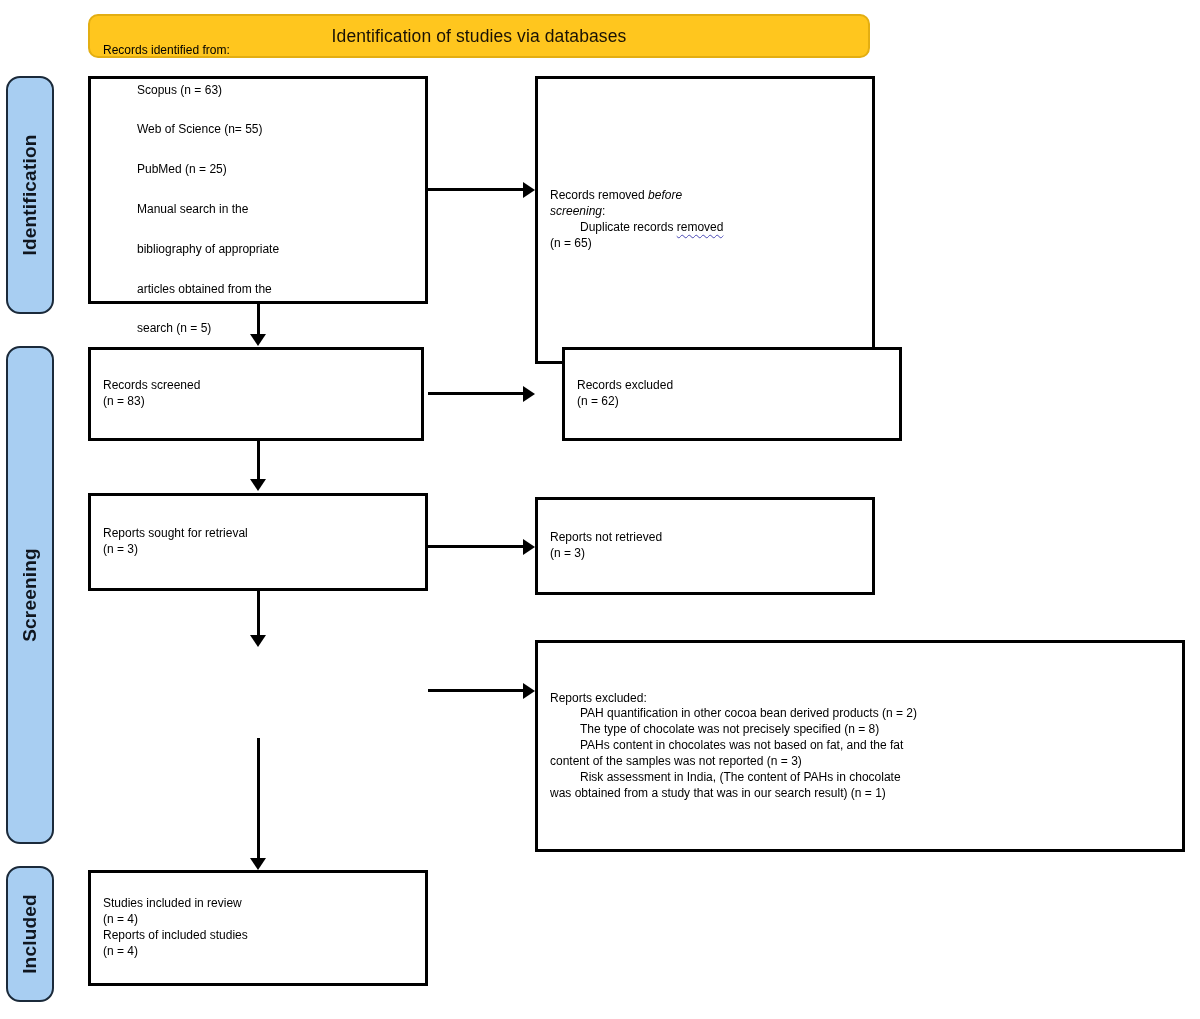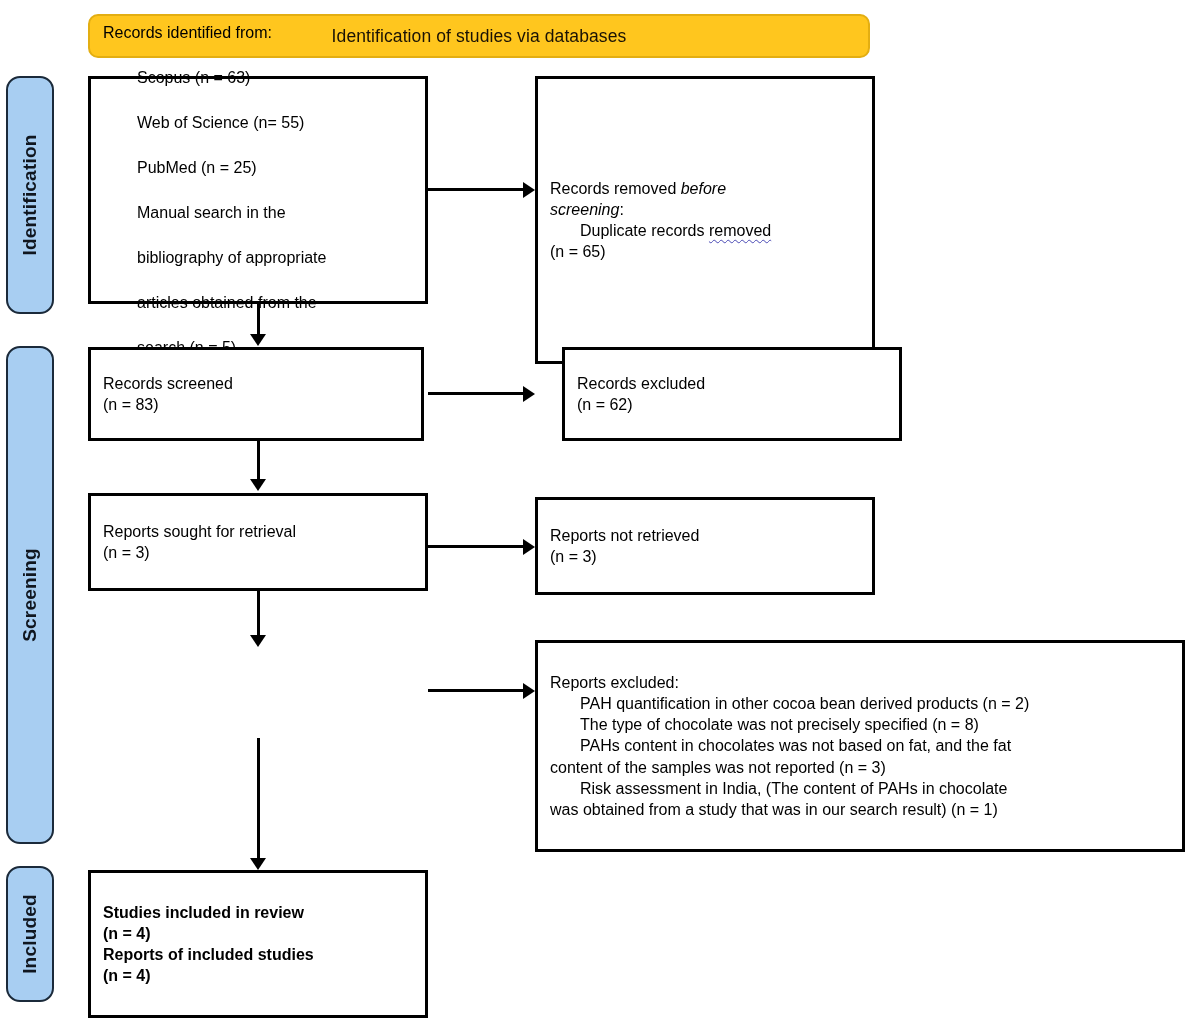--- a/index.html
+++ b/index.html
@@ -61,21 +61,21 @@
   .fbox {
     position: absolute;
     background: #ffffff;
     border: 3px solid #000000;
     display: flex;
     flex-direction: column;
     justify-content: center;
   }
   .fbox .fbox-body {
     padding: 0 10px 0 12px;
-    font-size: 16px;
+    font-size: 12px;
     line-height: 1.32;
   }
   .fbox .line { white-space: pre-wrap; }
   .fbox .indent { padding-left: 34px; margin-top: 24px; }
   .fbox .indent-small { padding-left: 30px; }
   .italic { font-style: italic; }
 
   
   .spellcheck {
     text-decoration: underline wavy #4a4ab4;
@@ -203,21 +203,21 @@
       <div class="line">was obtained from a study that was in our search result) (n = 1)</div>
     </div>
   </div>
 
   <div class="conn h" style="left:428px; top:689px; width:95px;"></div>
   <div class="arrow-right" style="left:523px; top:682.5px;"></div>
 
   <div class="conn v" style="left:256.5px; top:738px; height:120px;"></div>
   <div class="arrow-down" style="left:250px; top:858px;"></div>
 
-  <div class="fbox" style="left:88px; top:870px; width:340px; height:148px;font-weight:bold;">
+  <div class="fbox" style="left:88px; top:870px; width:340px; height:116px;">
     <div class="fbox-body">
       <div class="line">Studies included in review</div>
       <div class="line">(n = 4)</div>
       <div class="line">Reports of included studies</div>
       <div class="line">(n = 4)</div>
     </div>
   </div>
 
 </div>
 

